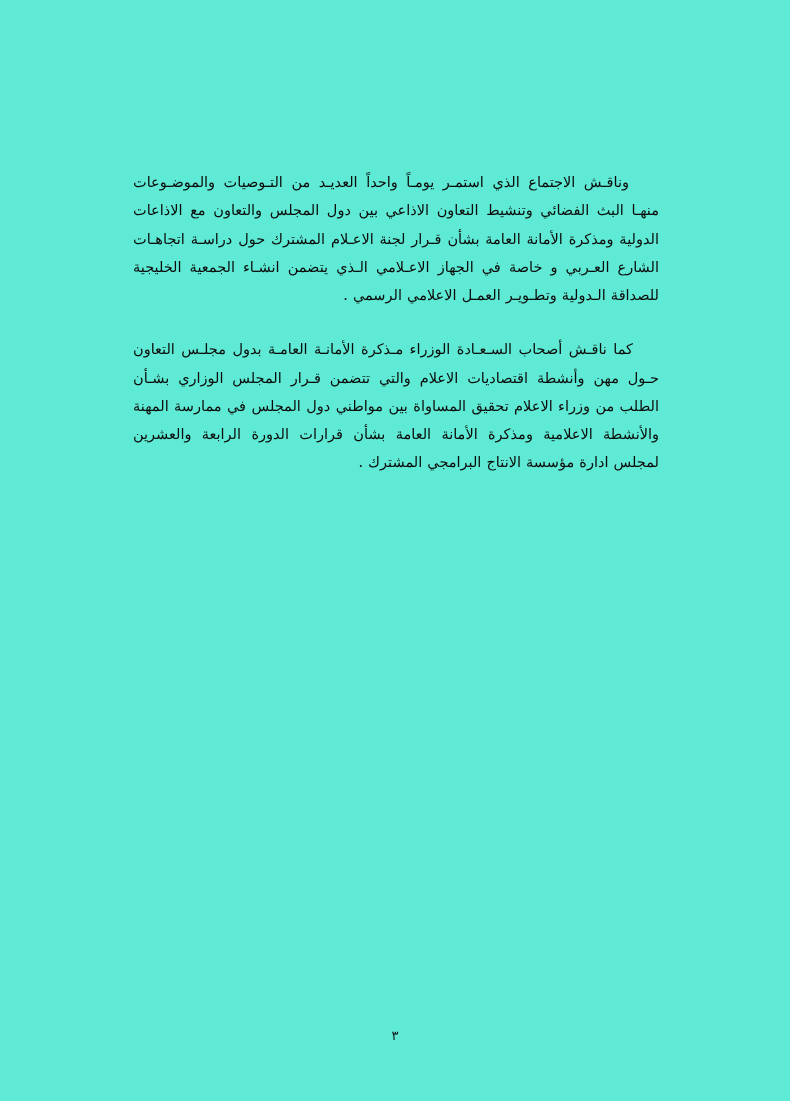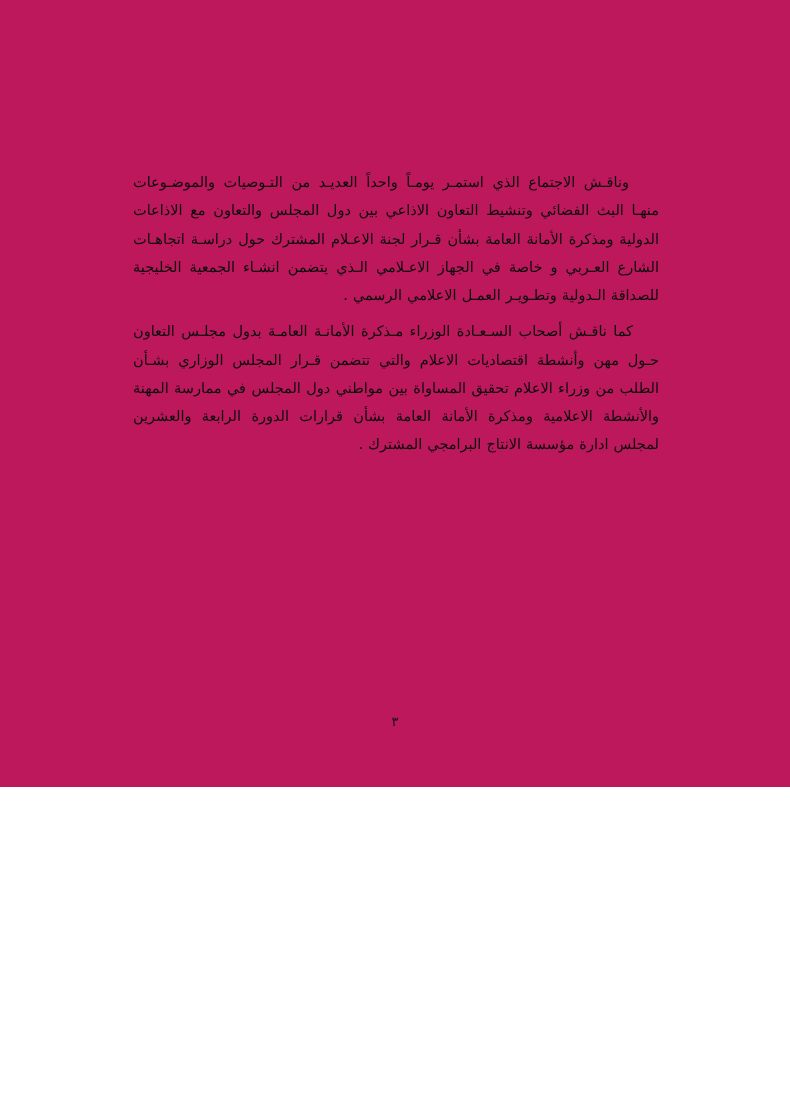--- a/index.html
+++ b/index.html
@@ -3,22 +3,22 @@
 <meta charset="utf-8">
 <style>
   html, body {
     margin: 0;
     padding: 0;
     background: #ffffff;
   }
   .page {
     position: relative;
     width: 790px;
-    height: 787px;
-    background: #be185d;
+    height: 1101px;
+    background: #5eead4;
     overflow: hidden;
     font-family: "DejaVu Serif", serif;
   }
   .content {
     position: absolute;
     top: 168px;
     left: 133px;
     width: 526px;
     direction: rtl;
     text-align: justify;
@@ -30,21 +30,21 @@
     margin: 0 0 6px 0;
     text-align: justify;
     text-justify: inter-word;
     word-spacing: 0.5px;
   }
   .para.first {
     text-indent: 30px;
   }
   .para.second {
     text-indent: 26px;
-    margin-top: 8px;
+    margin-top: 26px;
   }
   .page-number {
     position: absolute;
     bottom: 58px;
     left: 0;
     width: 100%;
     text-align: center;
     font-size: 13px;
     color: #111;
     letter-spacing: 1px;

